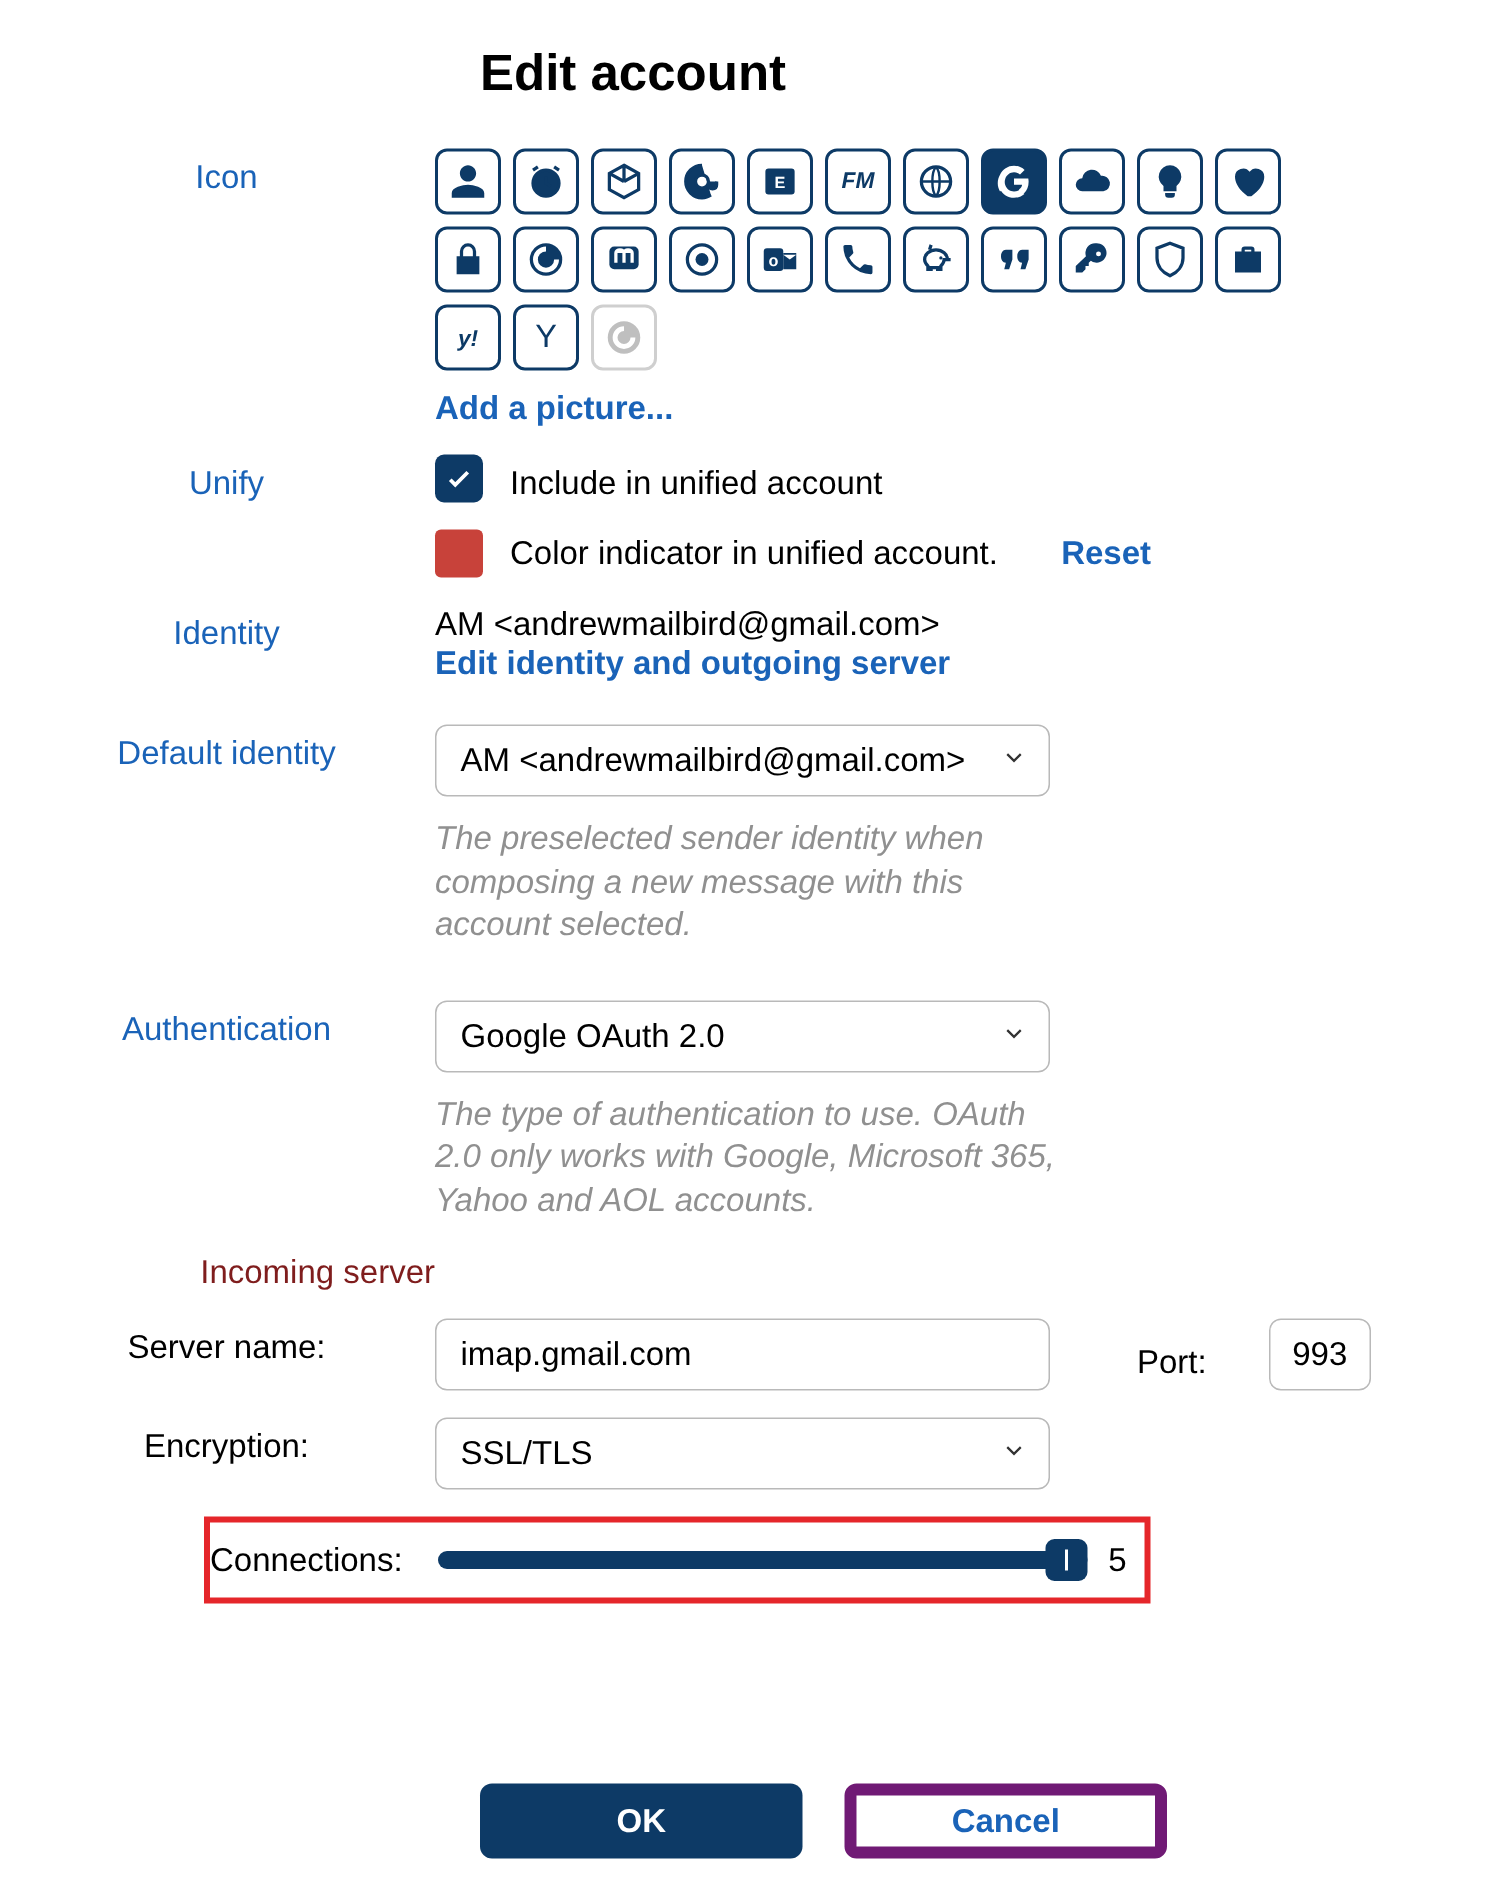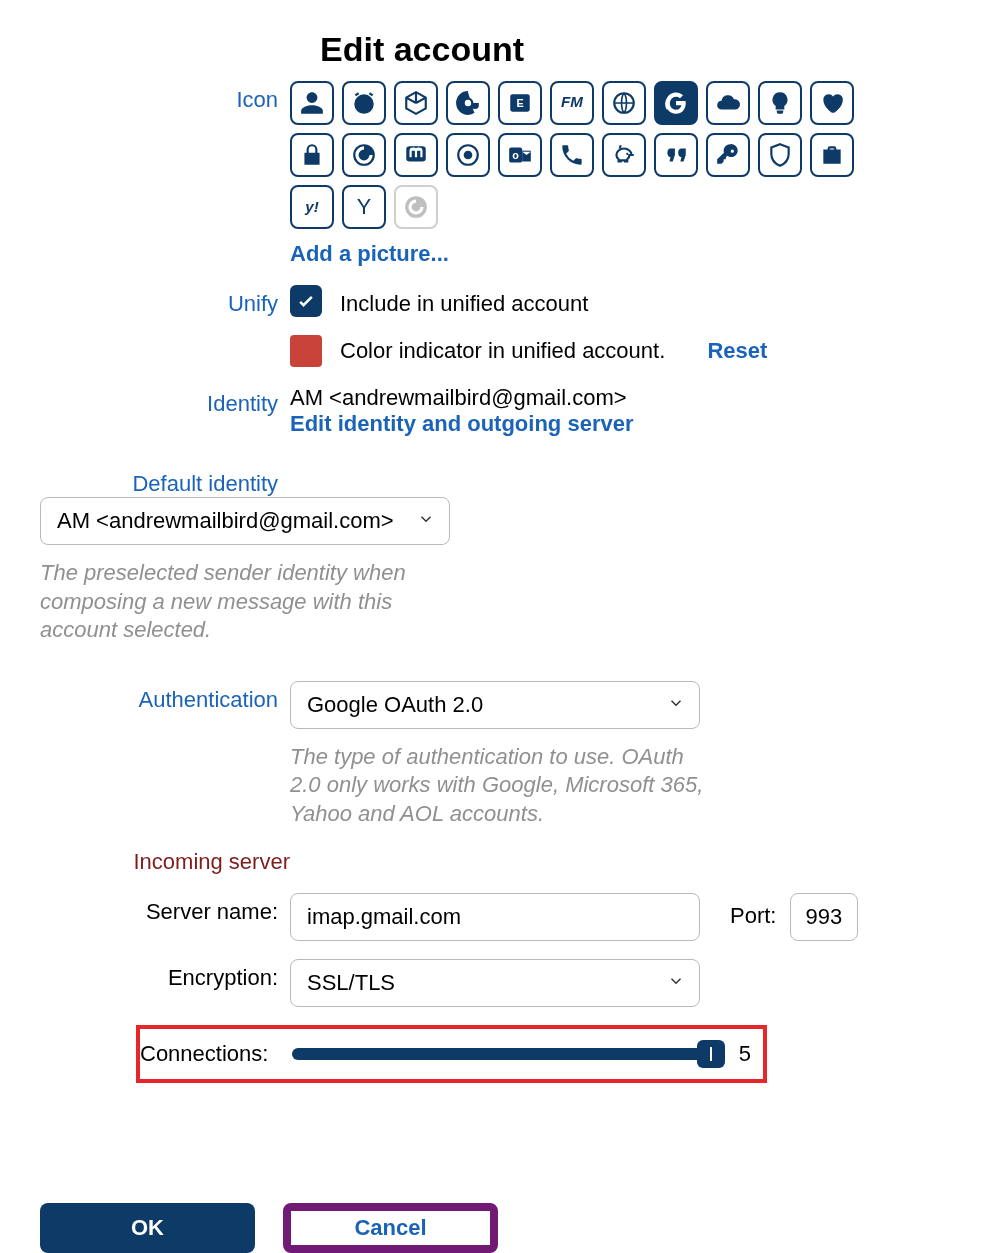--- a/index.html
+++ b/index.html
@@ -12,32 +12,32 @@
       width: 996px;
       height: 1253px;
       position: relative;
     }
     .dialog {
       padding: 30px 40px 30px 40px;
     }
     .title {
       font-size: 34px;
       font-weight: 600;
-      margin: 0 0 12px 280px;
+      margin: 0 0 30px 280px;
     }
     .row {
       display: flex;
       align-items: flex-start;
       margin-bottom: 18px;
     }
     .label-col {
       width: 250px;
       min-width: 250px;
-      text-align: right;
-      padding-right: 12px;
+      text-align: center;
+      padding-right: 28px;
       font-size: 22px;
       color: #1a63b8;
       padding-top: 6px;
     }
     .label-col.black {
       color: #000;
     }
     .field-col {
       flex: 1;
       font-size: 22px;
@@ -198,20 +198,21 @@
       content: "";
       width: 2px;
       height: 14px;
       background: #fff;
     }
     .slider-value { font-size: 22px; }
     .button-row {
       display: flex;
       gap: 28px;
       margin-top: 120px;
+      margin-left: 280px;
     }
     .btn {
       width: 215px;
       height: 50px;
       border-radius: 8px;
       font-size: 22px;
       font-weight: 700;
       display: flex;
       align-items: center;
       justify-content: center;
@@ -404,21 +405,21 @@
   </div>
 
   <div class="row">
     <div class="label-col">Identity</div>
     <div class="field-col">
       <div class="identity-text">AM &lt;andrewmailbird@gmail.com&gt;</div>
       <div><span class="link">Edit identity and outgoing server</span></div>
     </div>
   </div>
 
-  <div class="row" style="margin-top:28px;flex-direction:column;">
+  <div class="row" style="margin-top:28px;">
     <div class="label-col">Default identity</div>
     <div class="field-col">
       <div class="select">
         <span>AM &lt;andrewmailbird@gmail.com&gt;</span>
         <span class="chev"><svg width="18" height="18" viewBox="0 0 24 24">
               <path fill="none" stroke="#333" stroke-width="2" d="M6 9l6 6 6-6"></path>
             </svg></span>
       </div>
       <div class="helper">The preselected sender identity when composing a new message with this account selected.</div>
     </div>
@@ -434,21 +435,21 @@
             </svg></span>
       </div>
       <div class="helper">The type of authentication to use. OAuth 2.0 only works with Google, Microsoft 365, Yahoo and AOL accounts.</div>
     </div>
   </div>
 
   <div class="section-header">Incoming server</div>
 
   <div class="row">
     <div class="label-col black">Server name:</div>
-    <div class="field-col" style="display:flex;">
+    <div class="field-col" style="display:flex;align-items:center;gap:28px;">
       <input class="text-input" value="imap.gmail.com" style="">
       <span class="port-label">Port:</span>
       <input class="port-input" value="993" style="">
     </div>
   </div>
 
   <div class="row">
     <div class="label-col black">Encryption:</div>
     <div class="field-col">
       <div class="select">

